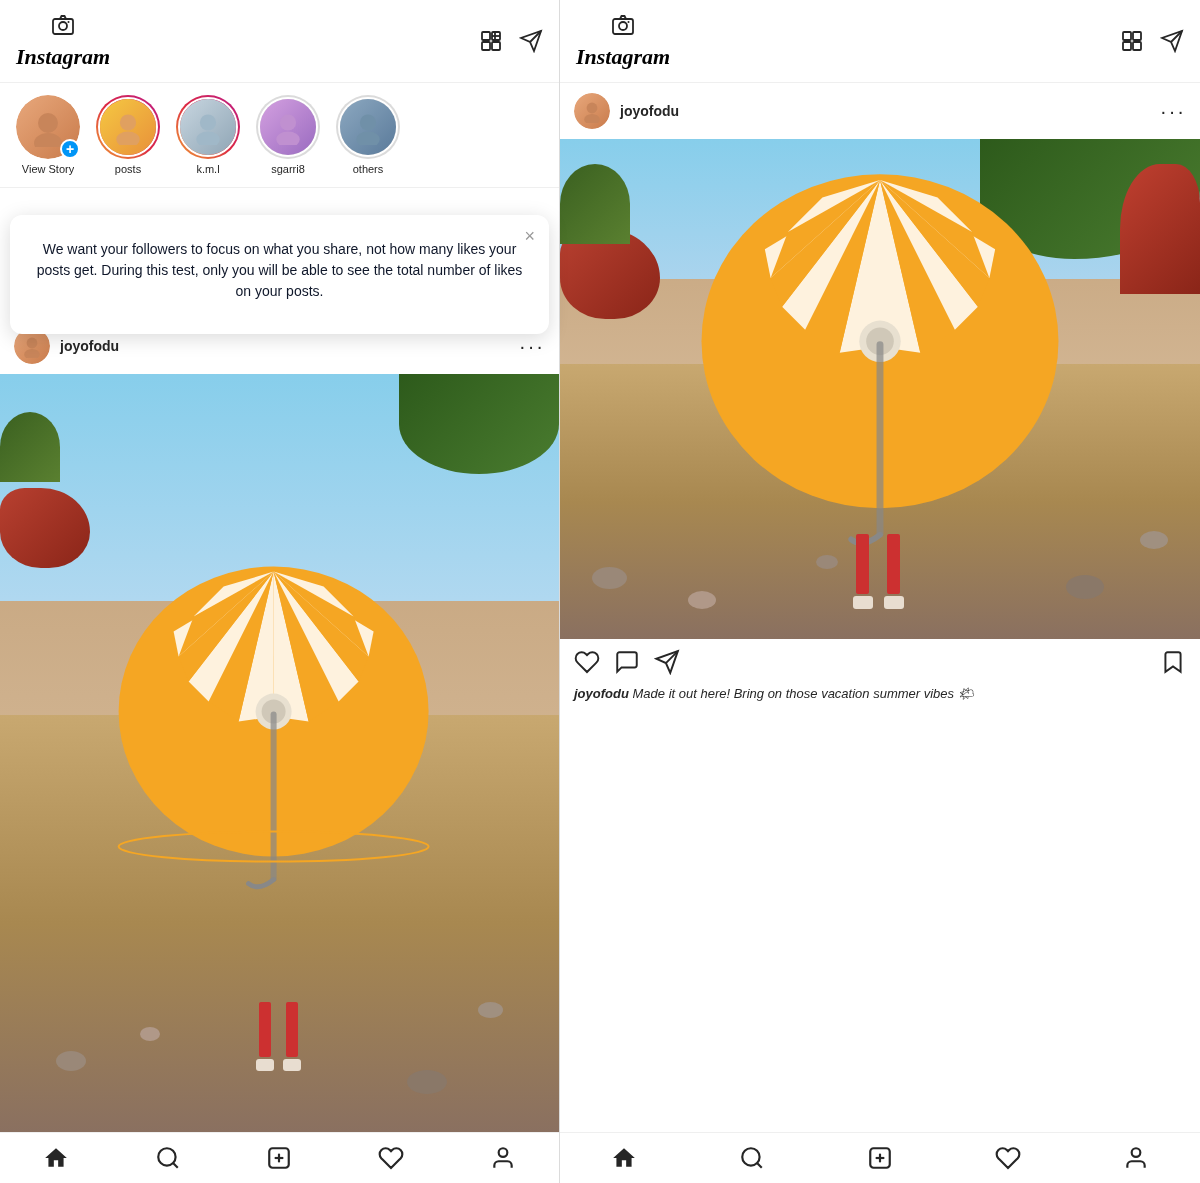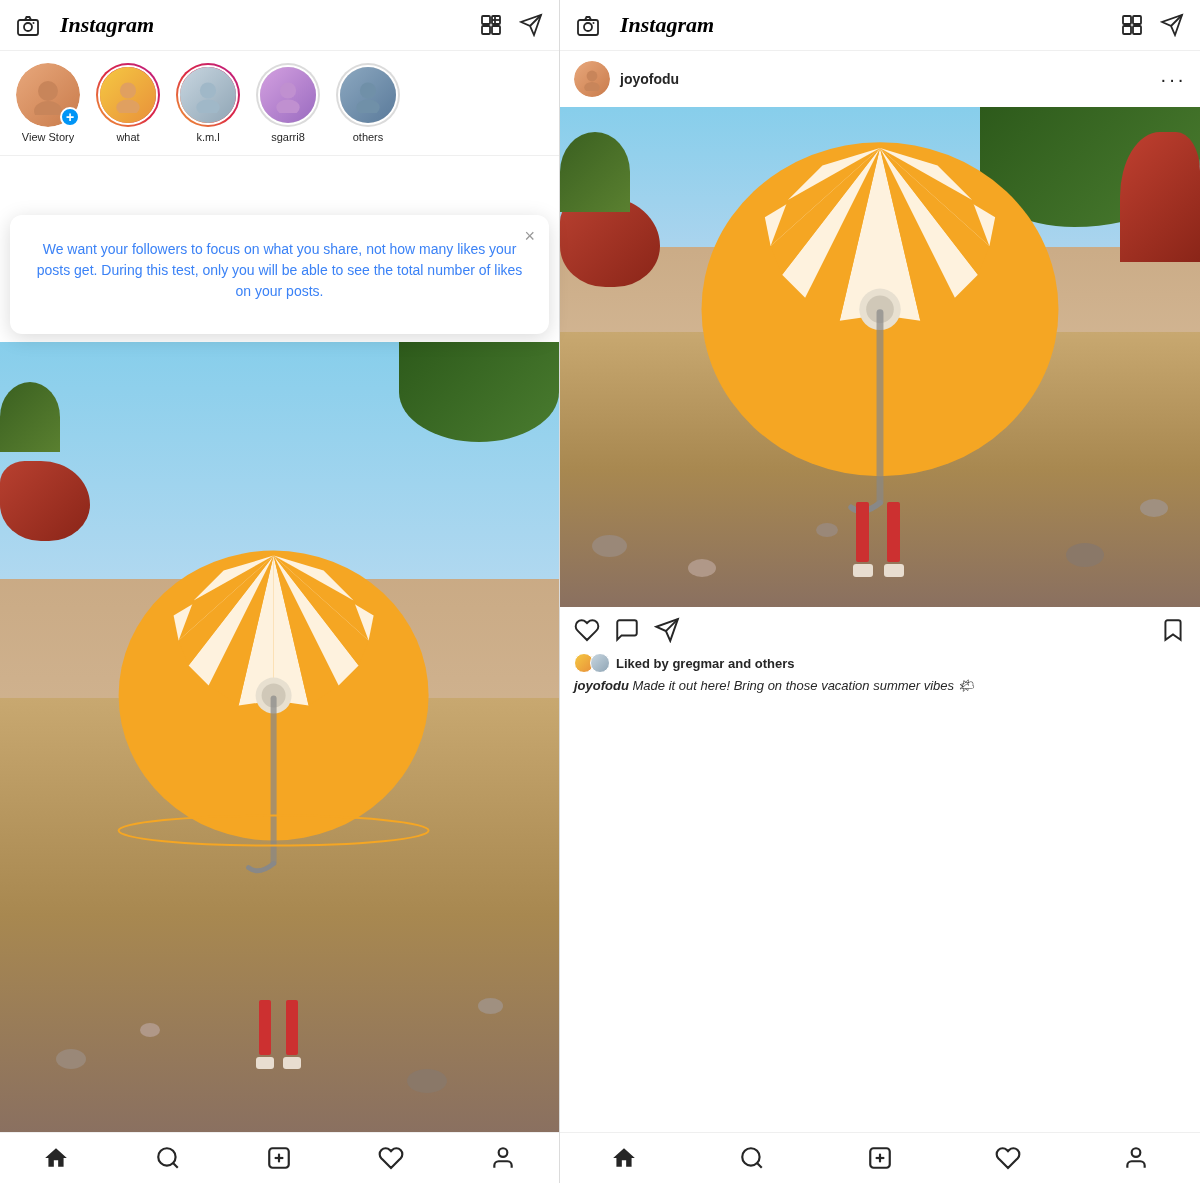--- a/index.html
+++ b/index.html
@@ -37,21 +37,22 @@
       display: flex;
       align-items: center;
       justify-content: space-between;
       padding: 12px 16px;
       border-bottom: 1px solid #efefef;
       background: #fff;
     }
     .header-left {
       display: flex;
       align-items: center;
-      gap: 20px;
+      gap: 8px;
+      flex-direction: column;
     }
     .header-logo {
       font-family: 'Georgia', serif;
       font-size: 22px;
       font-weight: bold;
       font-style: italic;
       color: #000;
     }
     .header-icons {
       display: flex;
@@ -165,21 +166,21 @@
       line-height: 1;
     }
     .dialog-title {
       font-size: 16px;
       font-weight: 700;
       color: #262626;
       margin-bottom: 12px;
     }
     .dialog-body {
       font-size: 14px;
-      color: #3b82f6;
+      color: #0f172a;
       line-height: 1.5;
       margin-bottom: 12px;
     }
     .dialog-ok-btn {
       width: 100%;
       padding: 10px;
       background: #0095f6;
       color: #fff;
       border: none;
       border-radius: 6px;
@@ -382,21 +383,21 @@
       <div class="story-ring">
         <div class="story-avatar-inner">
           <div class="avatar-bg-2" style="width:100%;height:100%;display:flex;align-items:center;justify-content:center;">
             <svg width="36" height="36" viewBox="0 0 40 40">
               <circle cx="20" cy="15" r="9" fill="#e0a060"></circle>
               <ellipse cx="20" cy="34" rx="13" ry="9" fill="#e0a060"></ellipse>
             </svg>
           </div>
         </div>
       </div>
-      <span class="story-label">what</span>
+      <span class="story-label">posts</span>
     </div>
 
     <div class="story-item">
       <div class="story-ring">
         <div class="story-avatar-inner">
           <div class="avatar-bg-3" style="width:100%;height:100%;display:flex;align-items:center;justify-content:center;">
             <svg width="36" height="36" viewBox="0 0 40 40">
               <circle cx="20" cy="15" r="9" fill="#a0b8c8"></circle>
               <ellipse cx="20" cy="34" rx="13" ry="9" fill="#a0b8c8"></ellipse>
             </svg>
@@ -676,33 +677,20 @@
       </div>
     </div>
     <div class="action-icon">
       <svg width="26" height="26" viewBox="0 0 24 24" fill="none" stroke="#262626" stroke-width="1.8">
         <path d="M19 21l-7-5-7 5V5a2 2 0 0 1 2-2h10a2 2 0 0 1 2 2z"></path>
       </svg>
     </div>
   </div>
 
   <div class="post-info">
-    <div class="likes-row">
-
-      <div class="likes-avatars">
-        <div class="likes-avatar avatar-bg-2"></div>
-        <div class="likes-avatar avatar-bg-3"></div>
-      </div>
-      <span class="likes-text">
-        <span>Liked by</span>
-        <span style="font-weight:600;">gregmar</span>
-        <span> and </span>
-        <span style="font-weight:600;">others</span>
-      </span>
-    </div>
     <div class="caption">
       <span class="caption-username">joyofodu</span>
       <span>Made it out here! Bring on those vacation summer vibes 🌤</span>
     </div>
   </div>
 
   <div class="bottom-nav" style="margin-top:auto;">
     <div class="nav-item">
       <svg width="26" height="26" viewBox="0 0 24 24" fill="#262626" stroke="none">
         <path d="M10 20v-6h4v6h5v-8h3L12 3 2 12h3v8z"></path>

